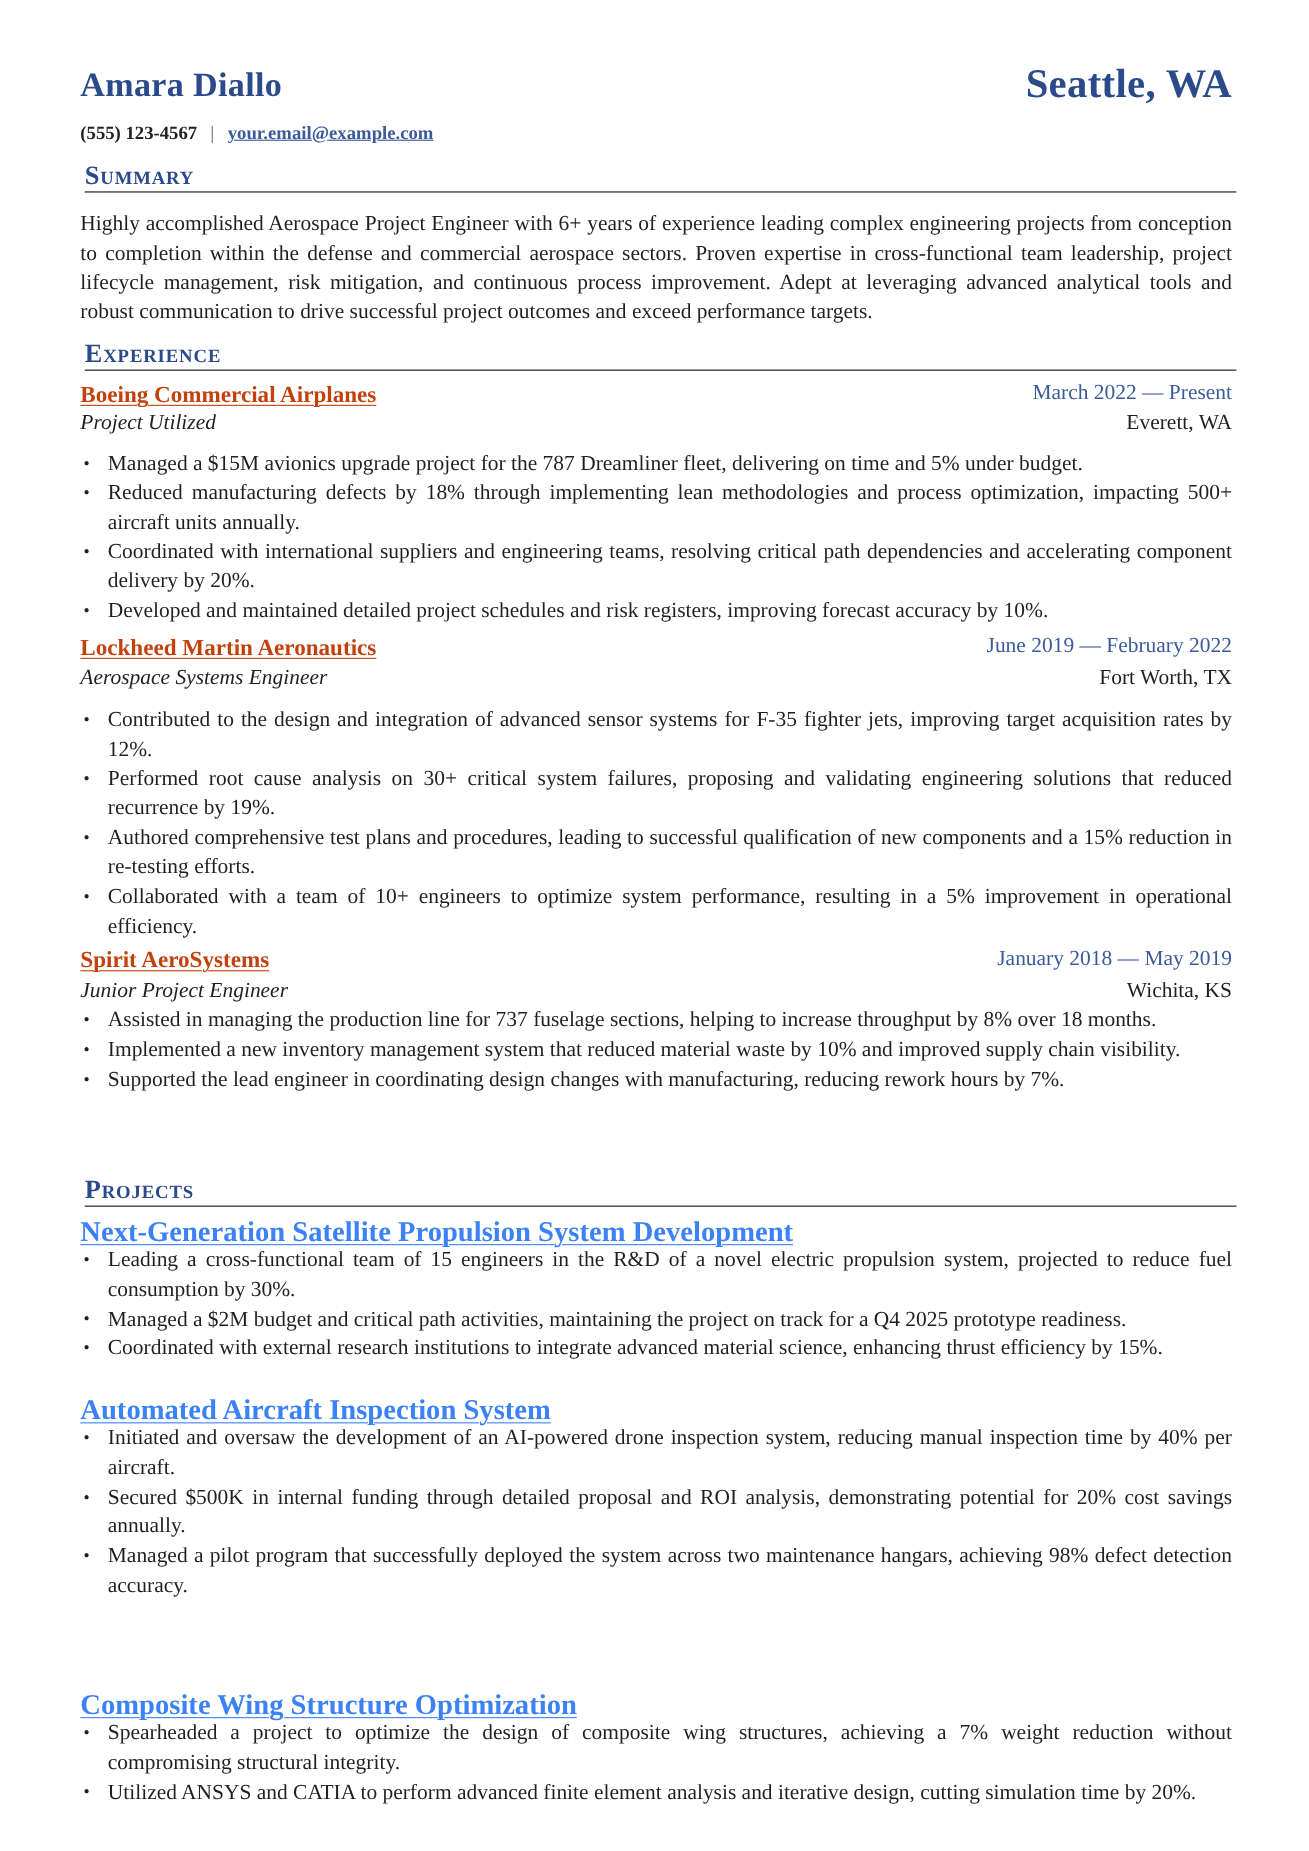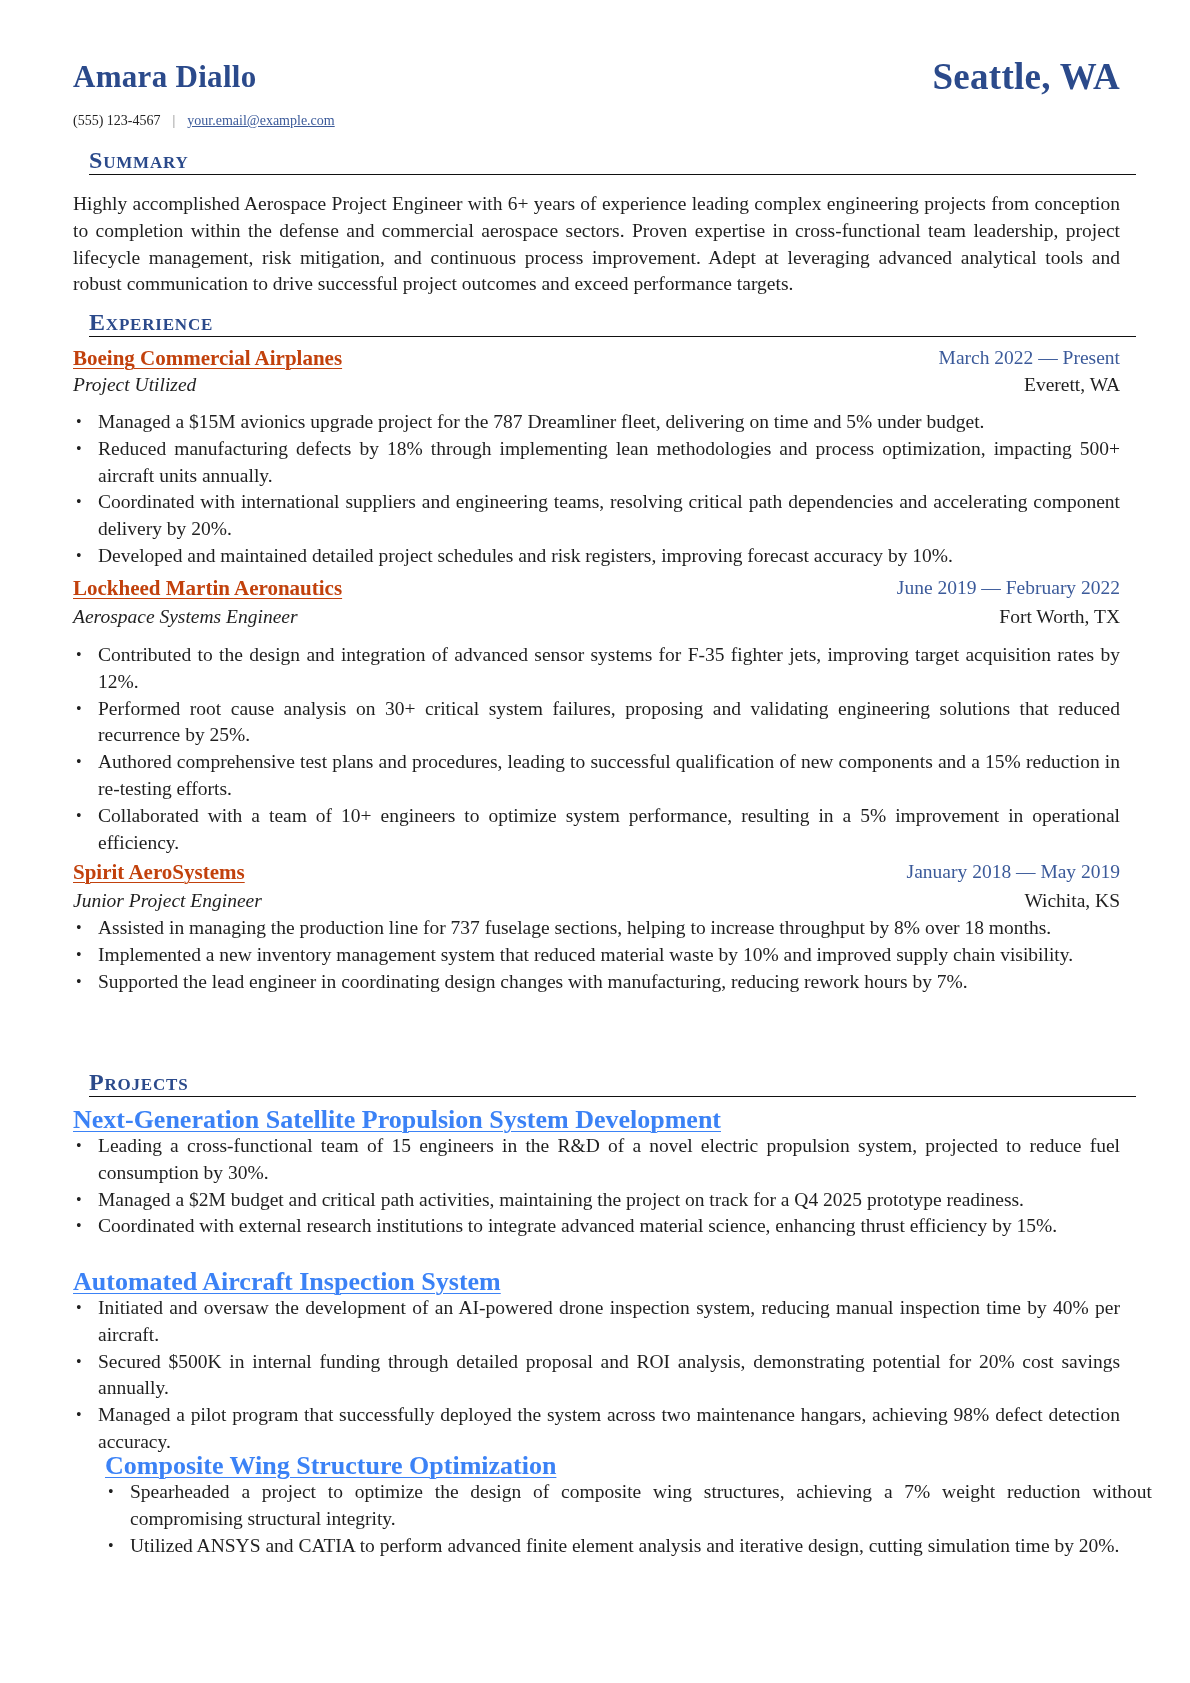--- a/index.html
+++ b/index.html
@@ -9,25 +9,25 @@
     color: #1f1f1f;
   }
   .page {
     position: absolute; left: 73px; top: 0; width: 1047px;
     font-family: "Liberation Serif", "DejaVu Serif", serif;
     font-size: 19.5px; line-height: 26.8px;
   }
   .header-row { position: absolute; left: 0; width: 1047px; top: 64px; height: 40px; }
   .name { position: absolute; left: 0; top: 0; font-size: 31px; font-weight: bold; color: #2b4a8b; letter-spacing: 0.3px; }
   .city { position: absolute; right: 0; top: 0; font-size: 37px; font-weight: bold; color: #2b4a8b; letter-spacing: 0.3px; }
-  .contact { position: absolute; left: 0; top: 108px; font-size: 14px; color: #222; }
+  .contact { position: absolute; left: 0; top: 108px; font-size: 17px; color: #222; font-weight: bold; }
   .contact .sep { color: #888; margin: 0 12px; }
   .contact a { color: #3b5a9a; text-decoration: underline; }
   .section-title {
-    position: absolute; left: 16px; width: 1047px;
+    position: absolute; left: 4px; width: 1047px;
     font-size: 24px; font-weight: bold; color: #2b4a8b;
     font-variant: small-caps; letter-spacing: 0.8px;
     border-bottom: 1.4px solid #111; padding-bottom: 0px; line-height: 28px;
   }
   .block { position: absolute; left: 0; width: 1047px; }
   .summary { text-align: justify; text-align-last: left; }
   .entry-head { position: relative; height: 27px; }
   .entry-title { position: absolute; left: 0; top: 0; font-size: 21px; font-weight: bold; color: #c2410c; text-decoration: underline; text-underline-offset: 3px; text-decoration-thickness: 1px; }
   .entry-date { position: absolute; right: 0; top: 0; color: #3b5a9a; }
   .entry-sub { position: relative; height: 27px; }
@@ -77,21 +77,21 @@
     <div class="entry-head">
       <span class="entry-title">Lockheed Martin Aeronautics</span>
       <span class="entry-date">June 2019 — February 2022</span>
     </div>
     <div class="entry-sub" style="margin-top:2px;">
       <span class="entry-role">Aerospace Systems Engineer</span>
       <span class="entry-loc">Fort Worth, TX</span>
     </div>
     <ul class="bullets" style="margin-top:11px;">
       <li>Contributed to the design and integration of advanced sensor systems for F-35 fighter jets, improving target acquisition rates by 12%.</li>
-      <li>Performed root cause analysis on 30+ critical system failures, proposing and validating engineering solutions that reduced recurrence by 25%.</li>
+      <li>Performed root cause analysis on 30+ critical system failures, proposing and validating engineering solutions that reduced recurrence by 19%.</li>
       <li>Authored comprehensive test plans and procedures, leading to successful qualification of new components and a 15% reduction in re-testing efforts.</li>
       <li>Collaborated with a team of 10+ engineers to optimize system performance, resulting in a 5% improvement in operational efficiency.</li>
     </ul>
   </div>
 
   <div class="block" style="top:859px;">
     <div class="entry-head">
       <span class="entry-title">Spirit AeroSystems</span>
       <span class="entry-date">January 2018 — May 2019</span>
     </div>
@@ -119,21 +119,21 @@
 
   <div class="block" style="top:1268px;">
     <div class="proj-title">Automated Aircraft Inspection System</div>
     <ul class="bullets">
       <li>Initiated and oversaw the development of an AI-powered drone inspection system, reducing manual inspection time by 40% per aircraft.</li>
       <li>Secured $500K in internal funding through detailed proposal and ROI analysis, demonstrating potential for 20% cost savings annually.</li>
       <li>Managed a pilot program that successfully deployed the system across two maintenance hangars, achieving 98% defect detection accuracy.</li>
     </ul>
   </div>
 
-  <div class="block" style="top:1452px;margin-left:32px;">
+  <div class="block" style="top:1536px;">
     <div class="proj-title">Composite Wing Structure Optimization</div>
     <ul class="bullets">
       <li>Spearheaded a project to optimize the design of composite wing structures, achieving a 7% weight reduction without compromising structural integrity.</li>
       <li>Utilized ANSYS and CATIA to perform advanced finite element analysis and iterative design, cutting simulation time by 20%.</li>
     </ul>
   </div>
 
 </div>
 
 </body></html>

